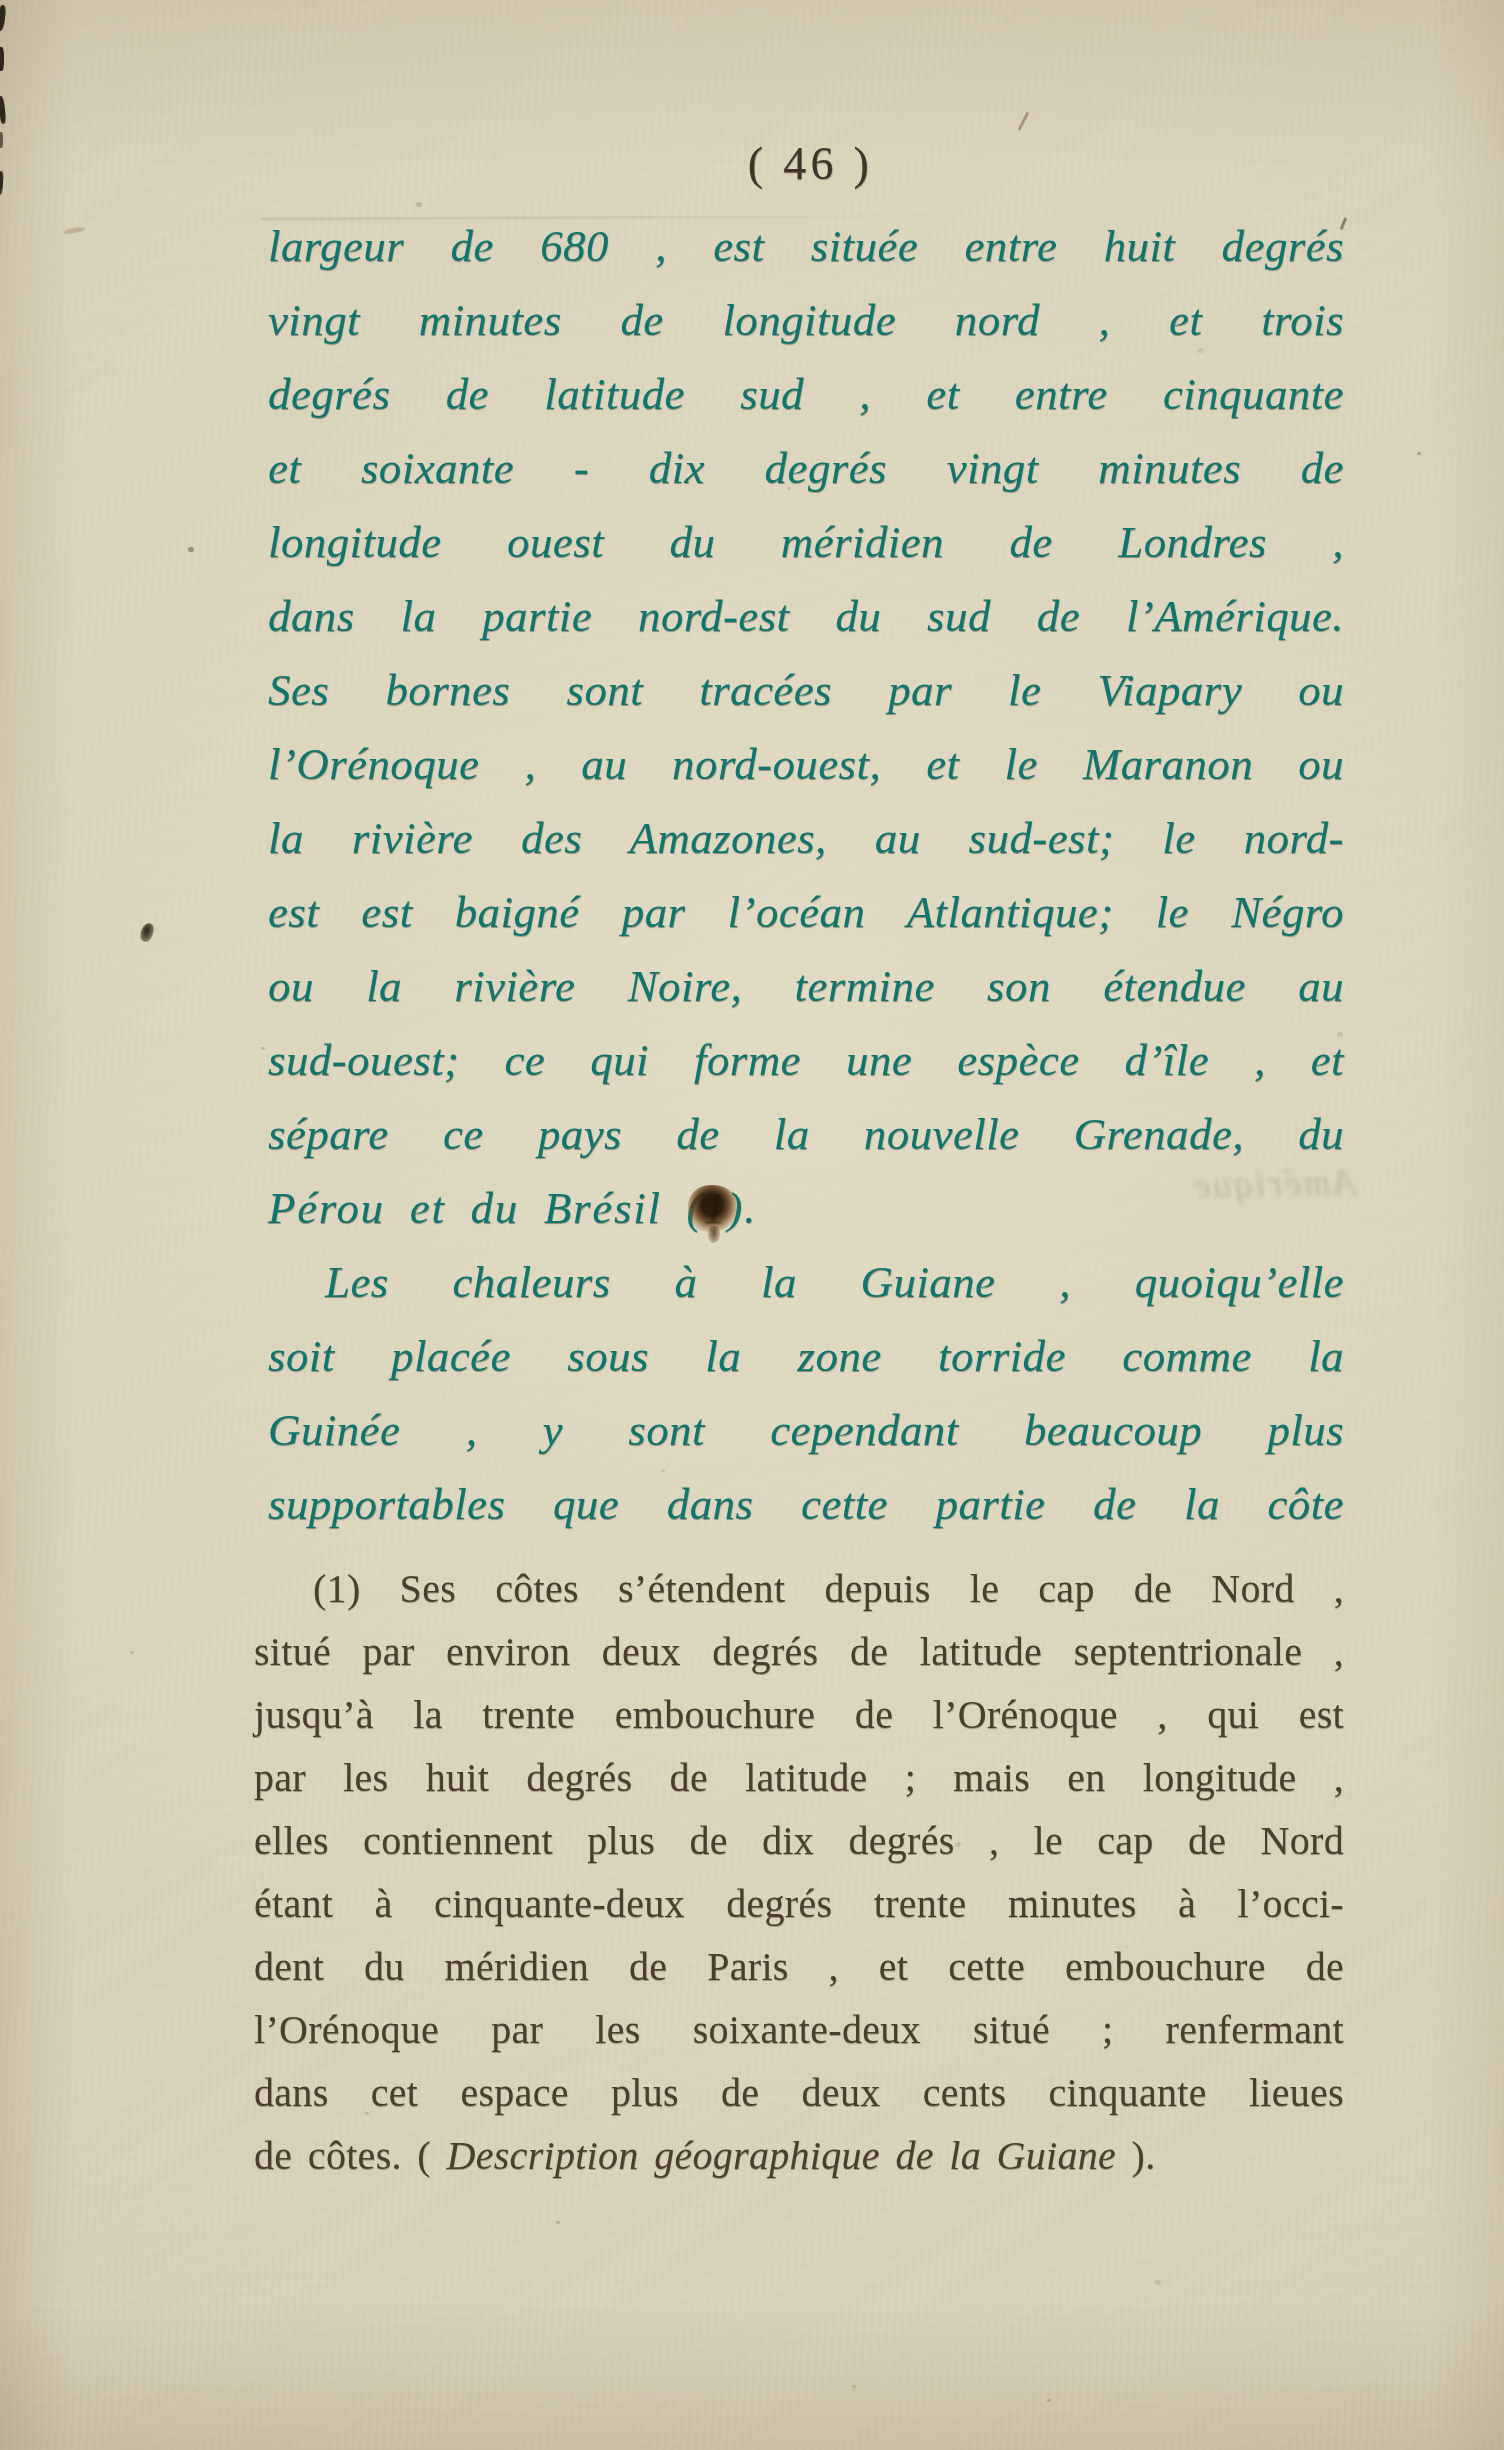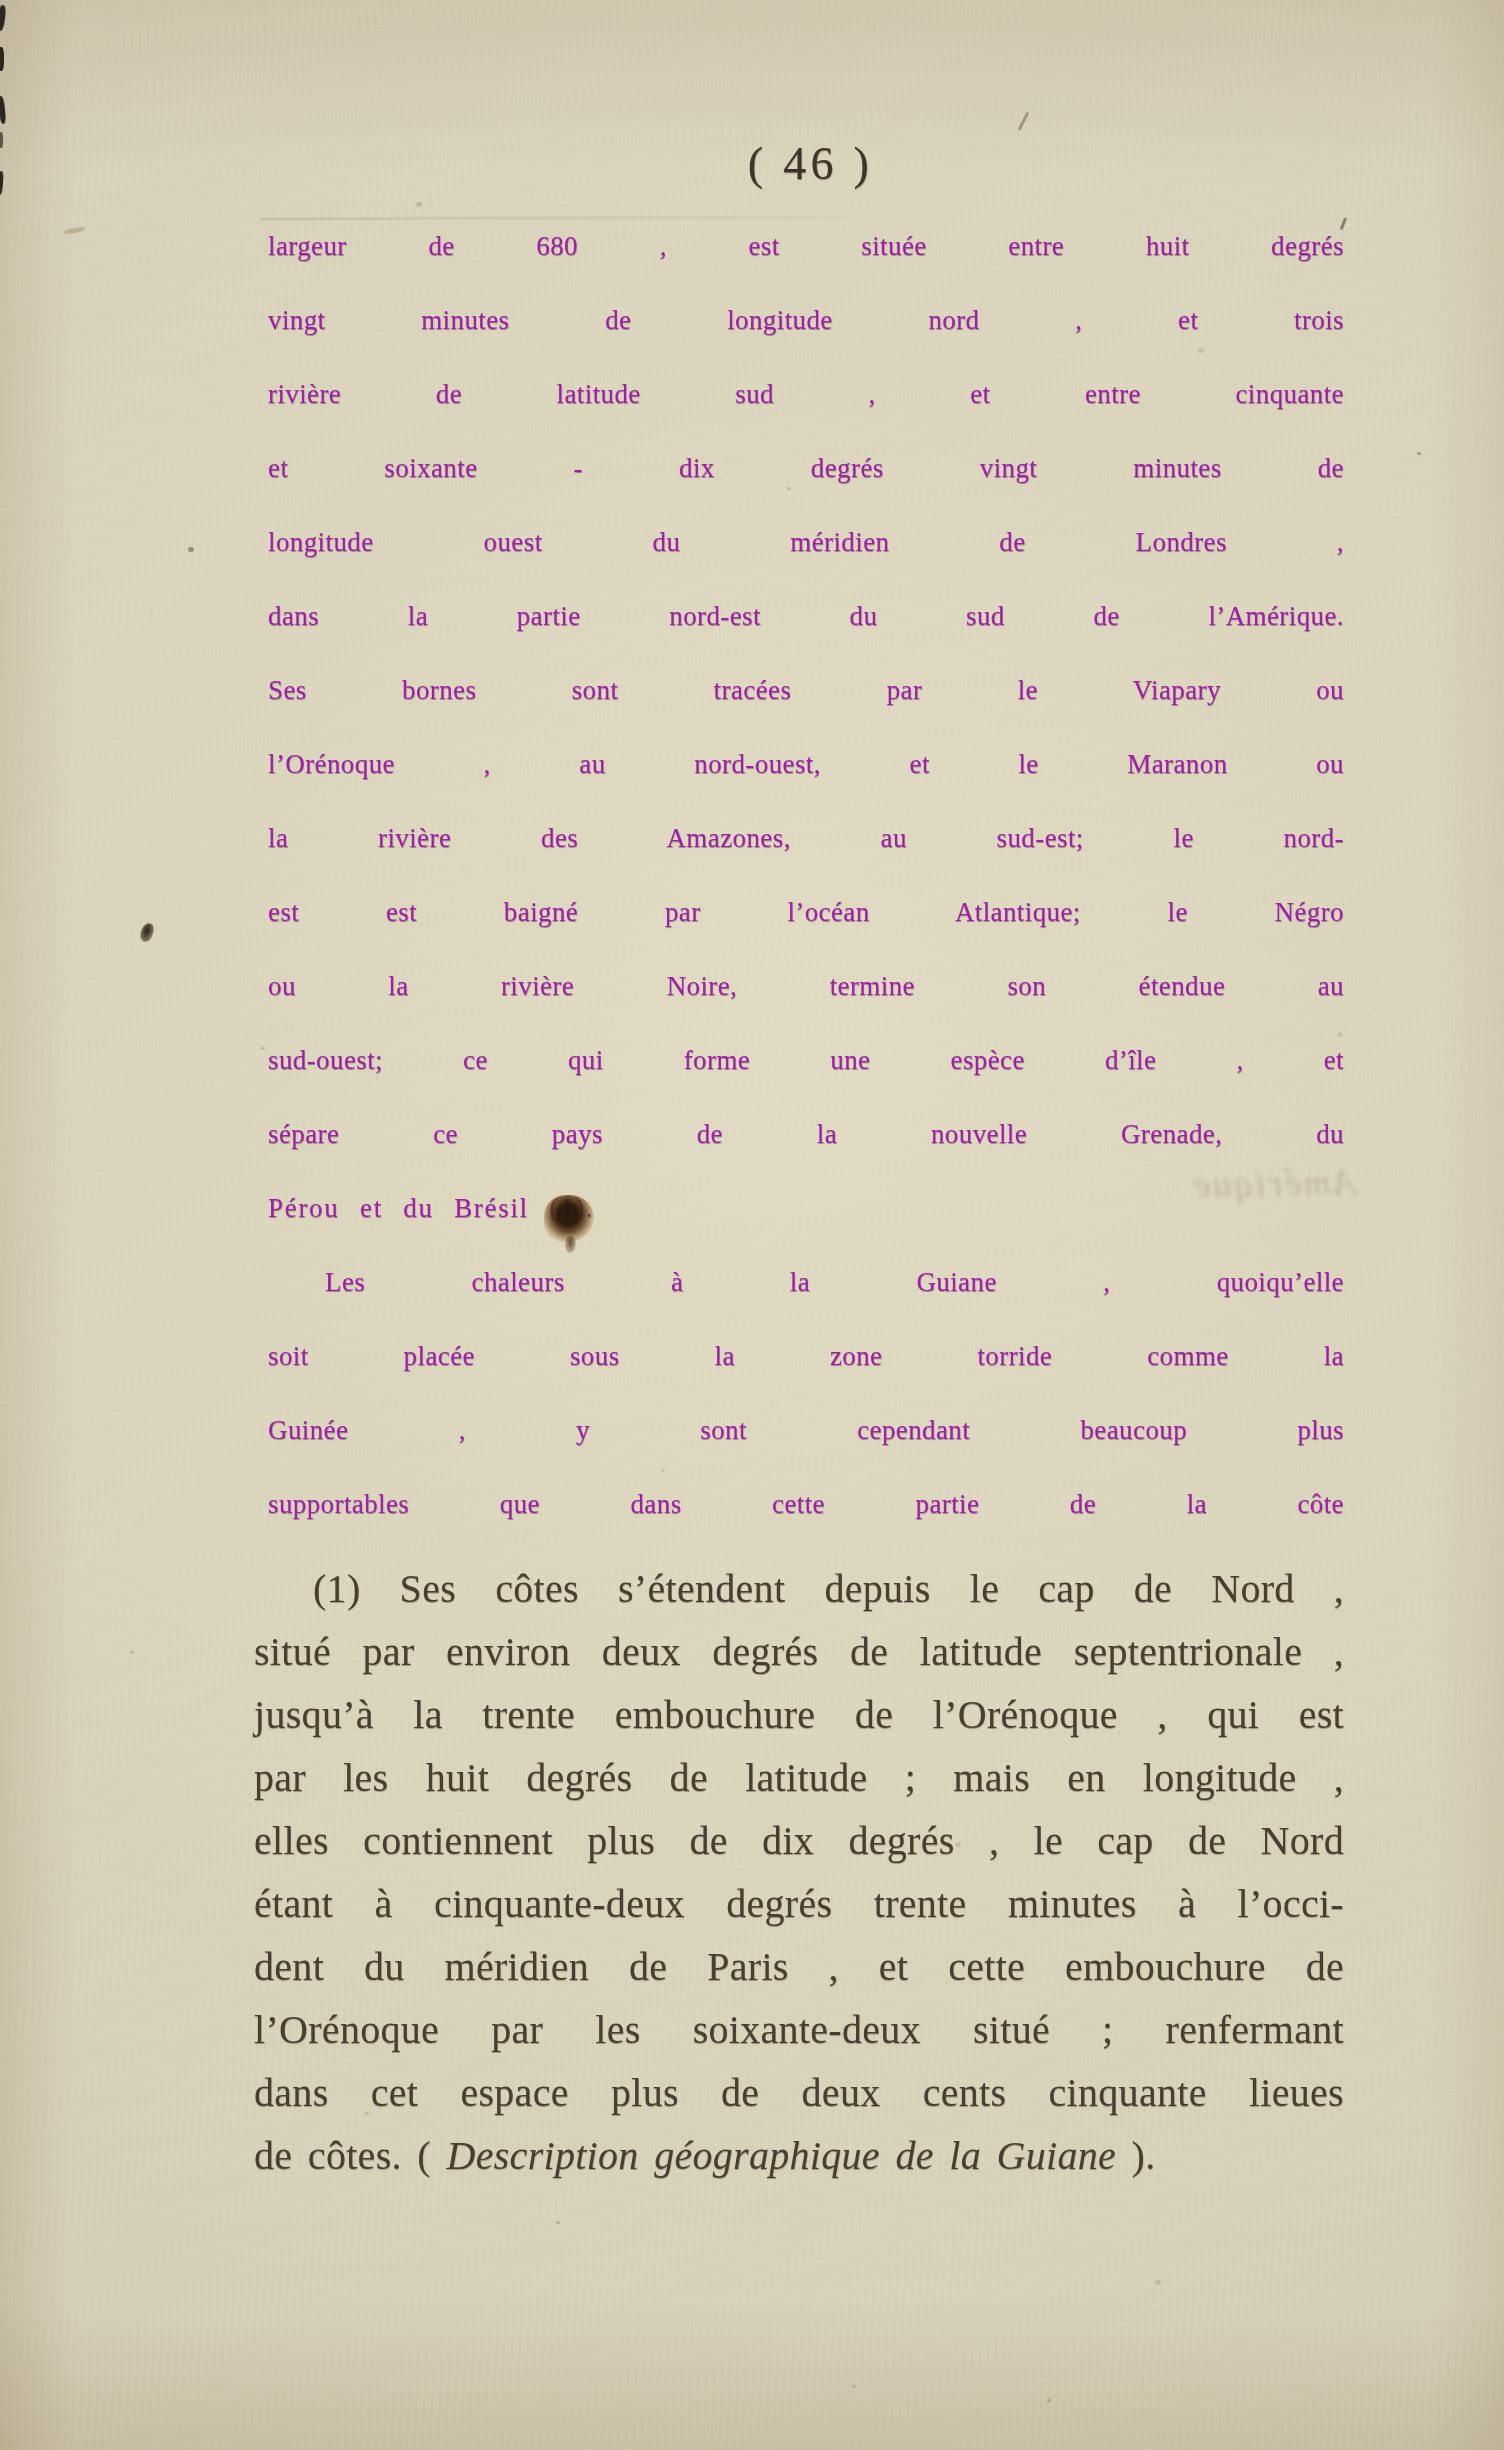--- a/index.html
+++ b/index.html
@@ -34,23 +34,23 @@
   }
   
   #page-number{
     position:absolute;left:728px;top:127px;width:165px;height:73px;
     font-size:46px;line-height:73px;text-align:center;letter-spacing:4.3px;
     color:#40342a;text-shadow:0.4px 0.6px 0.9px rgba(56,42,28,0.5);
   }
   
   #body-text{position:absolute;left:268px;top:209px;width:1076px;}
   .bline{
-    height:74px;line-height:74px;font-size:27px;letter-spacing:0.4px;
-    color:#a21caf;text-shadow:0.4px 0.6px 0.9px rgba(56,42,28,0.45);
-    text-align:justify;text-align-last:justify;
+    height:74px;line-height:74px;font-size:45px;letter-spacing:0.4px;
+    color:#0f766e;text-shadow:0.4px 0.6px 0.9px rgba(56,42,28,0.45);
+    text-align:justify;text-align-last:justify;font-style:italic;
   }
   .bline.short{text-align:center;text-align-last:left;letter-spacing:1.7px;word-spacing:12px;}
   .bline.indent{text-indent:57px;}
   
   #footnote{position:absolute;left:254px;top:1557px;width:1090px;}
   .fline{
     height:63px;line-height:63px;font-size:40px;letter-spacing:0.3px;
     color:#4a3e31;text-shadow:0.3px 0.5px 0.7px rgba(64,50,34,0.40);
     text-align:justify;text-align-last:justify;
   }
@@ -135,21 +135,21 @@
 <div id="crease"></div>
 <div id="margin-ink-dot"></div>
 
 <div id="page-number">( 46 )</div>
 
 <div id="ghost">Amérique</div>
 
 <div id="body-text">
     <div class="bline">largeur de 680 , est située entre huit degrés</div>
     <div class="bline">vingt minutes de longitude nord , et trois</div>
-    <div class="bline">rivière de latitude sud , et entre cinquante</div>
+    <div class="bline">degrés de latitude sud , et entre cinquante</div>
     <div class="bline">et soixante - dix degrés vingt minutes de</div>
     <div class="bline">longitude ouest du méridien de Londres ,</div>
     <div class="bline">dans la partie nord-est du sud de l’Amérique.</div>
     <div class="bline">Ses bornes sont tracées par le Viapary ou</div>
     <div class="bline">l’Orénoque , au nord-ouest, et le Maranon ou</div>
     <div class="bline">la rivière des Amazones, au sud-est; le nord-</div>
     <div class="bline">est est baigné par l’océan Atlantique; le Négro</div>
     <div class="bline">ou la rivière Noire, termine son étendue au</div>
     <div class="bline">sud-ouest; ce qui forme une espèce d’île , et</div>
     <div class="bline">sépare ce pays de la nouvelle Grenade, du</div>

